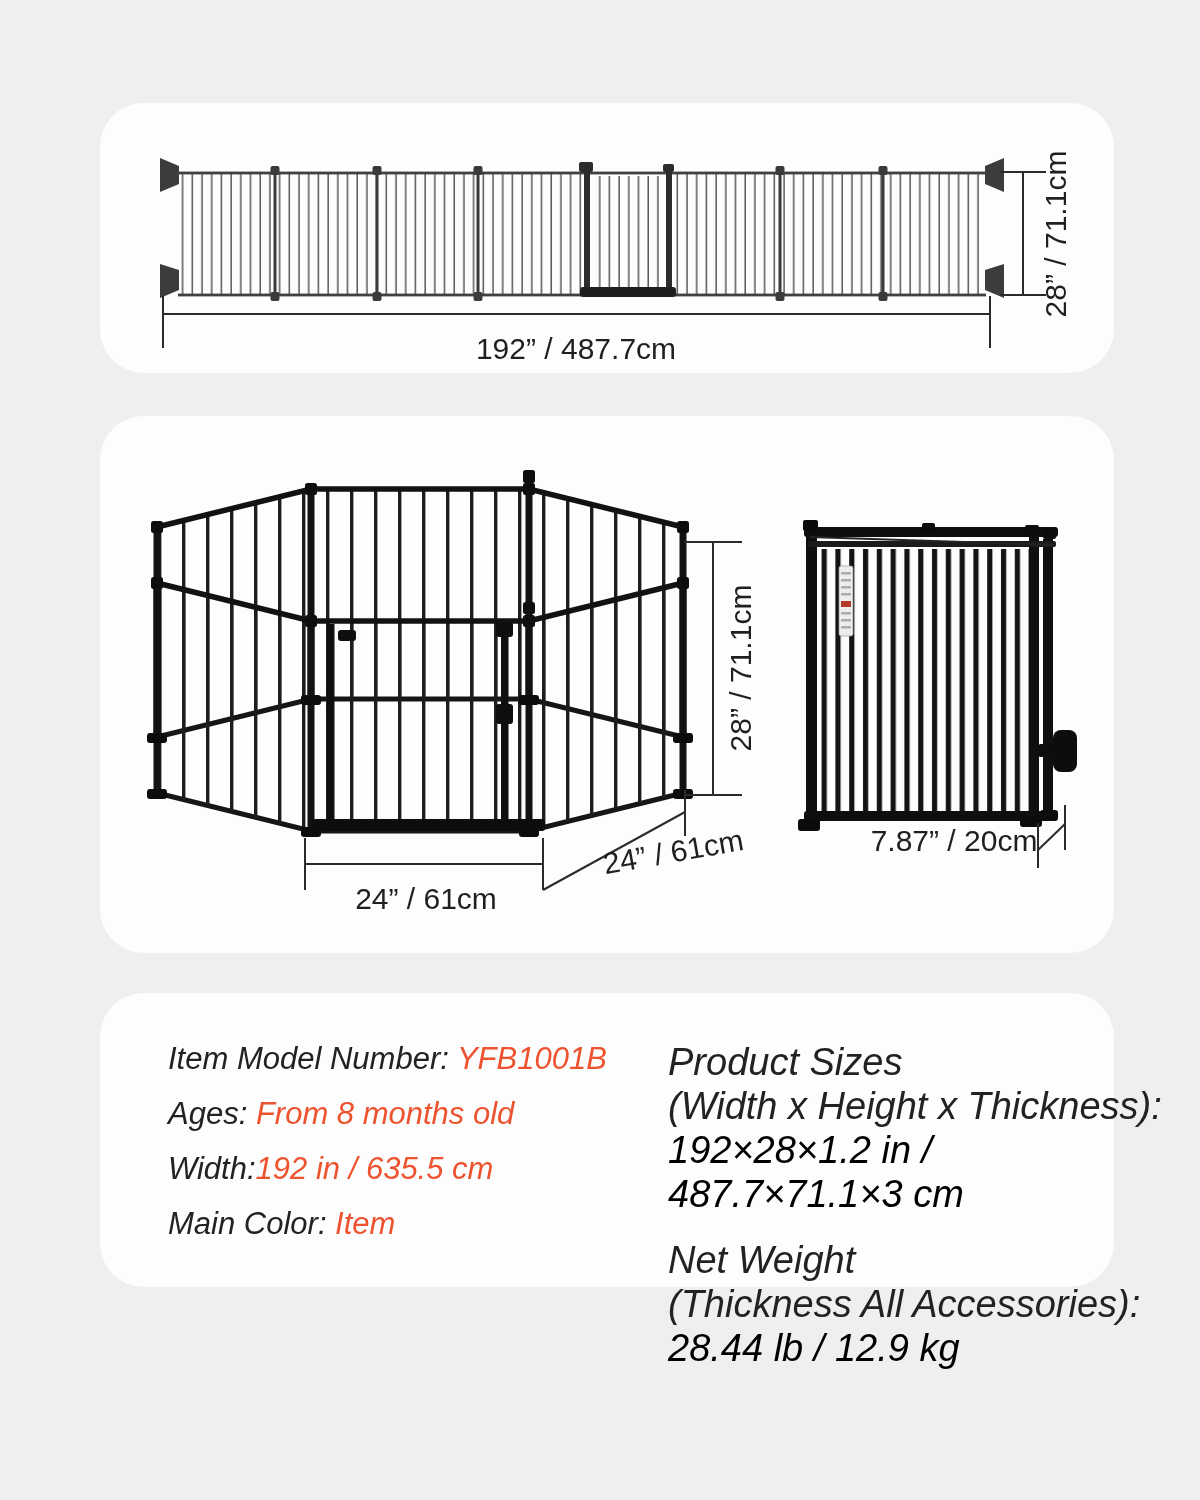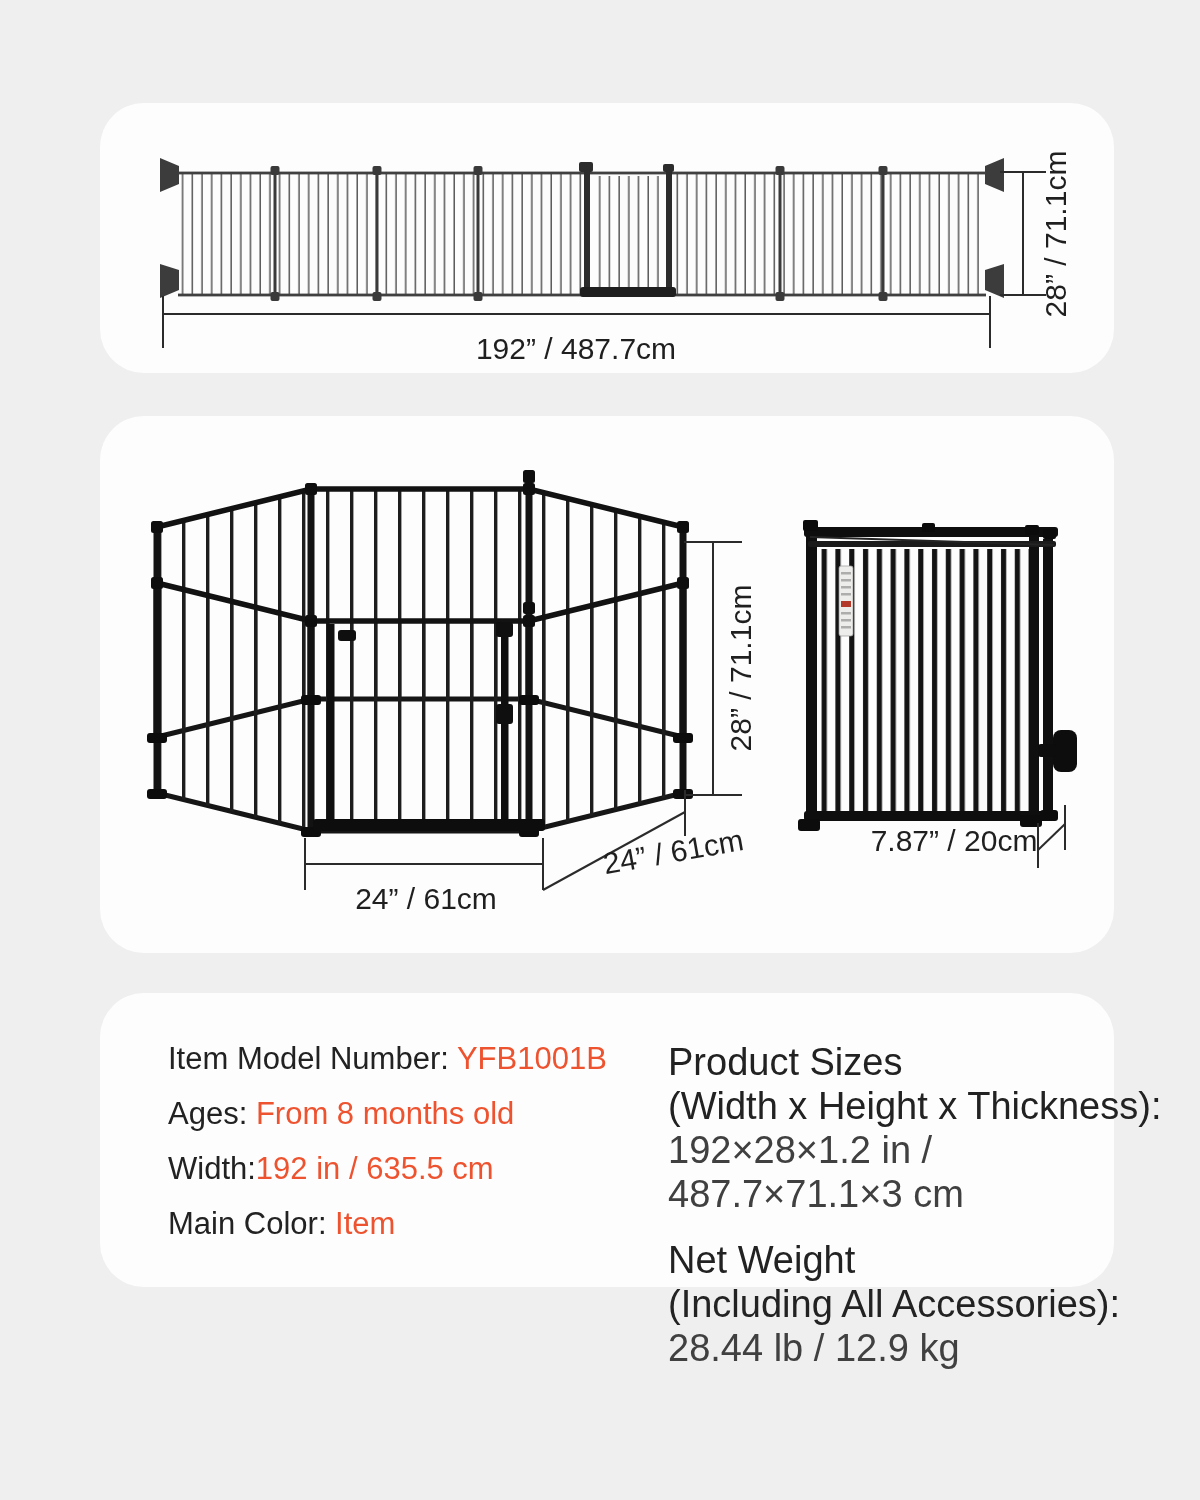--- a/index.html
+++ b/index.html
@@ -8,33 +8,33 @@
     background:#EFEFF0;
     font-family:"Liberation Sans",sans-serif;
     overflow:hidden;
   }
   .card{
     position:absolute;left:100px;width:1014px;
     background:#FDFDFD;border-radius:44px;
   }
   #card-fence{top:103px;height:270px;}
   #card-pen{top:416px;height:537px;}
-  #card-specs{top:993px;height:294px;}
+  #card-specs{top:993px;height:294px;font-style:italic;}
   .card svg{position:absolute;left:0;top:0;display:block;}
   svg text{
     font-family:"Liberation Sans",sans-serif;
     fill:#1F1F1F;
   }
   
   .specs-left{position:absolute;left:68px;top:47px;}
   .spec-row{font-size:31px;line-height:37px;margin-bottom:18px;color:#222222;white-space:nowrap;}
   .spec-value{color:#EE5330;}
   .specs-right{position:absolute;left:568px;top:47px;font-size:38px;color:#222222;}
   .sr-line{line-height:44px;white-space:nowrap;}
-  .sr-val{color:#404040;}
+  .sr-val{color:#000000;}
   .sr-block2{margin-top:22px;}
 </style>
 </head>
 <body>
 
 <div class="card" id="card-fence">
   <svg viewBox="0 0 1014 270" width="1014" height="270">
     <defs>
       <pattern id="fbars" width="9.7" height="300" patternUnits="userSpaceOnUse">
         <rect x="4.3" y="0" width="1.5" height="300" fill="#585858"></rect>
@@ -242,17 +242,17 @@
   </div>
   <div class="specs-right">
     <div class="sr-block">
       <div class="sr-line">Product Sizes</div>
       <div class="sr-line">(Width x Height x Thickness):</div>
       <div class="sr-line sr-val">192×28×1.2 in /</div>
       <div class="sr-line sr-val">487.7×71.1×3 cm</div>
     </div>
     <div class="sr-block sr-block2">
       <div class="sr-line">Net Weight</div>
-      <div class="sr-line">(Including All Accessories):</div>
+      <div class="sr-line">(Thickness All Accessories):</div>
       <div class="sr-line sr-val">28.44 lb / 12.9 kg</div>
     </div>
   </div>
 </div>
 
 </body></html>

